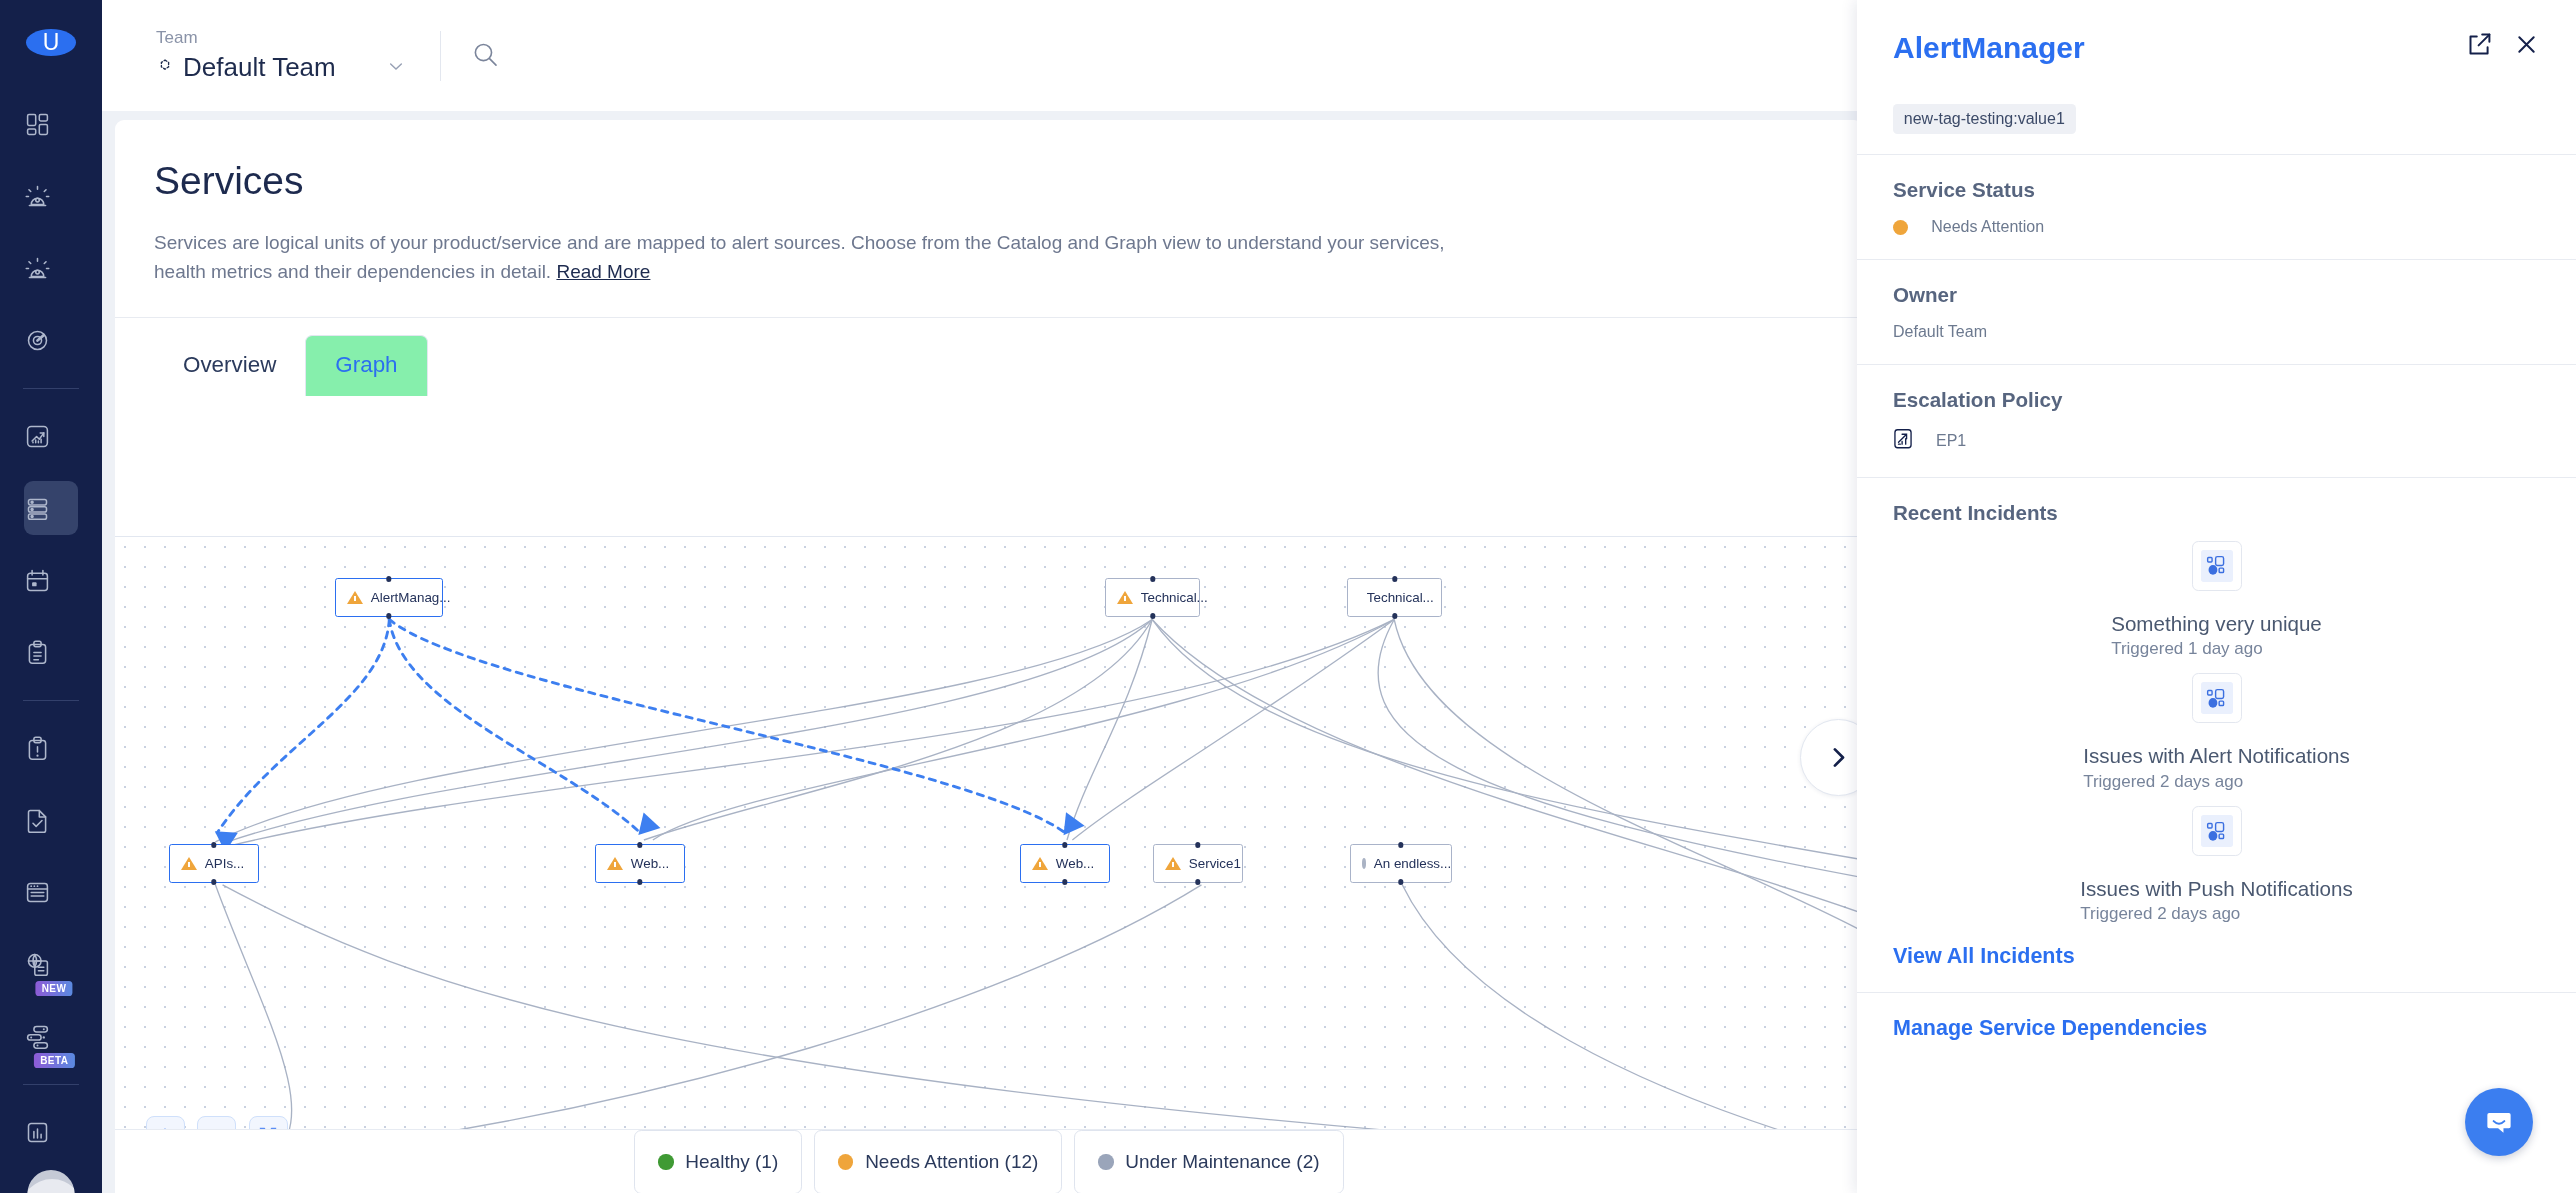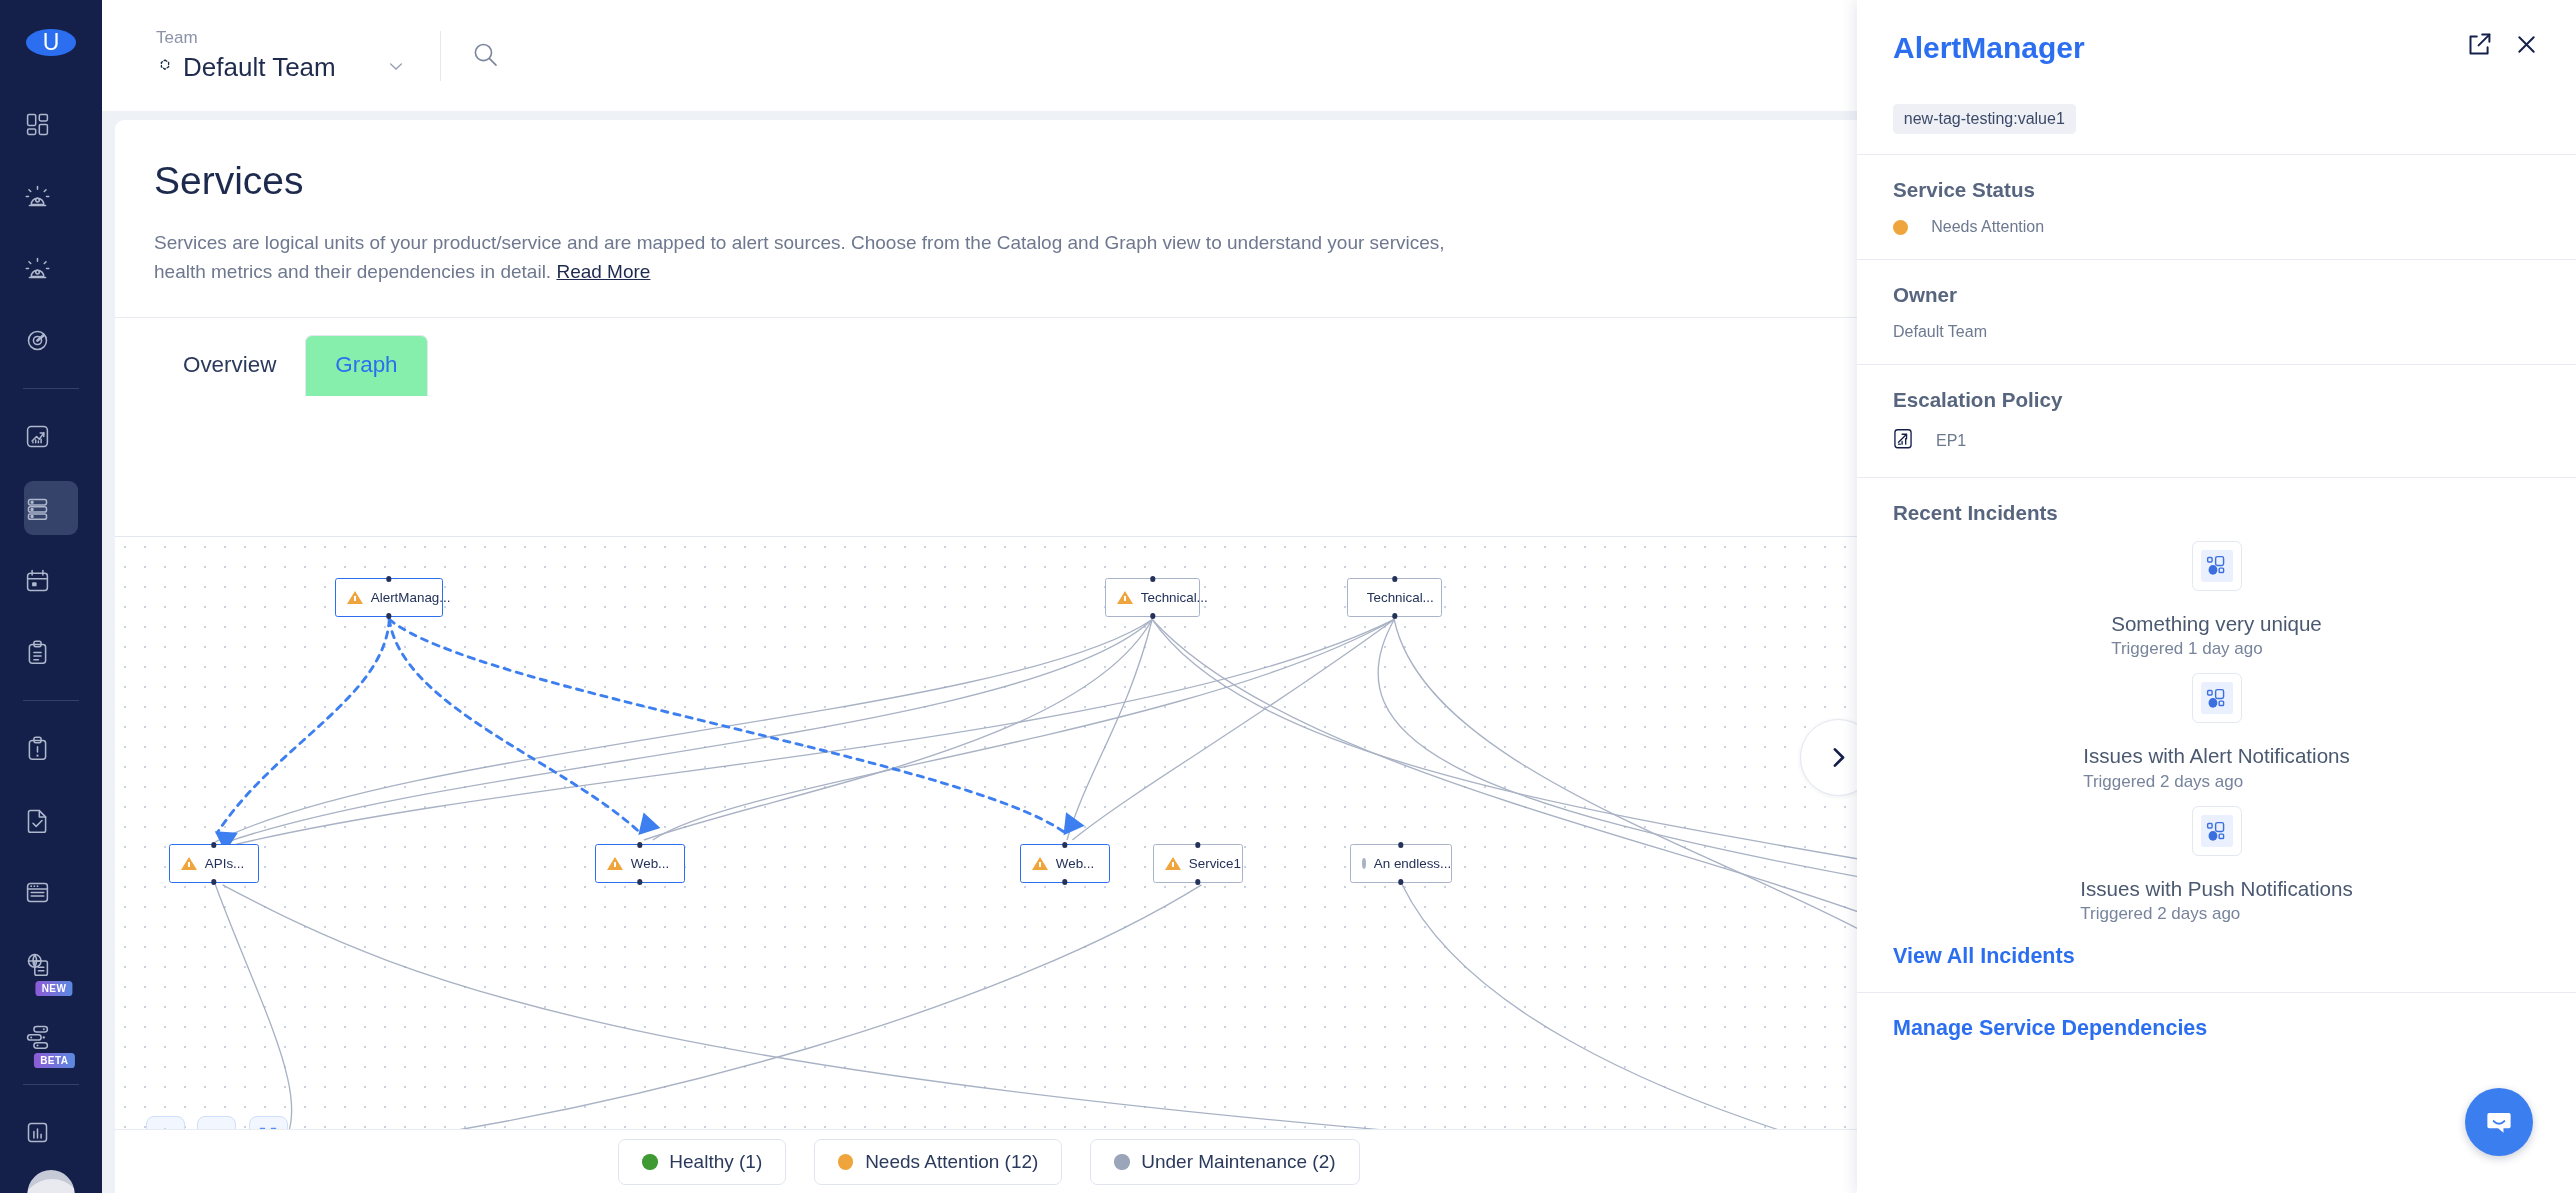--- a/index.html
+++ b/index.html
@@ -127,21 +127,21 @@
 
   #zoom-ctrls { position:absolute; left:30.5px; bottom:39px; display:flex; gap:12.5px; }
   .zbtn {
     width:39px;height:39px;border-radius:8px;background:#f2f6fe;
     border:0.9px solid #cfe0fb; display:flex;align-items:center;justify-content:center;
     color:#5b8ef5; cursor:pointer;
   }
   #legend {
     position:absolute; left:0; right:0; bottom:0; height:65px;
     background:#fff; border-top:0.9px solid #e7ebf2;
-    display:flex; align-items:center; justify-content:center; gap:28px;
+    display:flex; justify-content:center; gap:12px;
   }
   .legend-chip {
     display:flex;align-items:center;gap:11.7px; padding: 10.8px 23px;
     border:0.9px solid #dfe4ee; border-radius:7.2px; font-size:19px; color:#2b3a5c; cursor:pointer;
   }
   .lg-dot{width:15.2px;height:15.2px;border-radius:50%;}
 
   #next-page-btn {
     position:absolute; left: 1685px; top: 599px; width:77px;height:77px;
     border-radius:50%; background:#fff; border:0.9px solid #e2e7f0;

